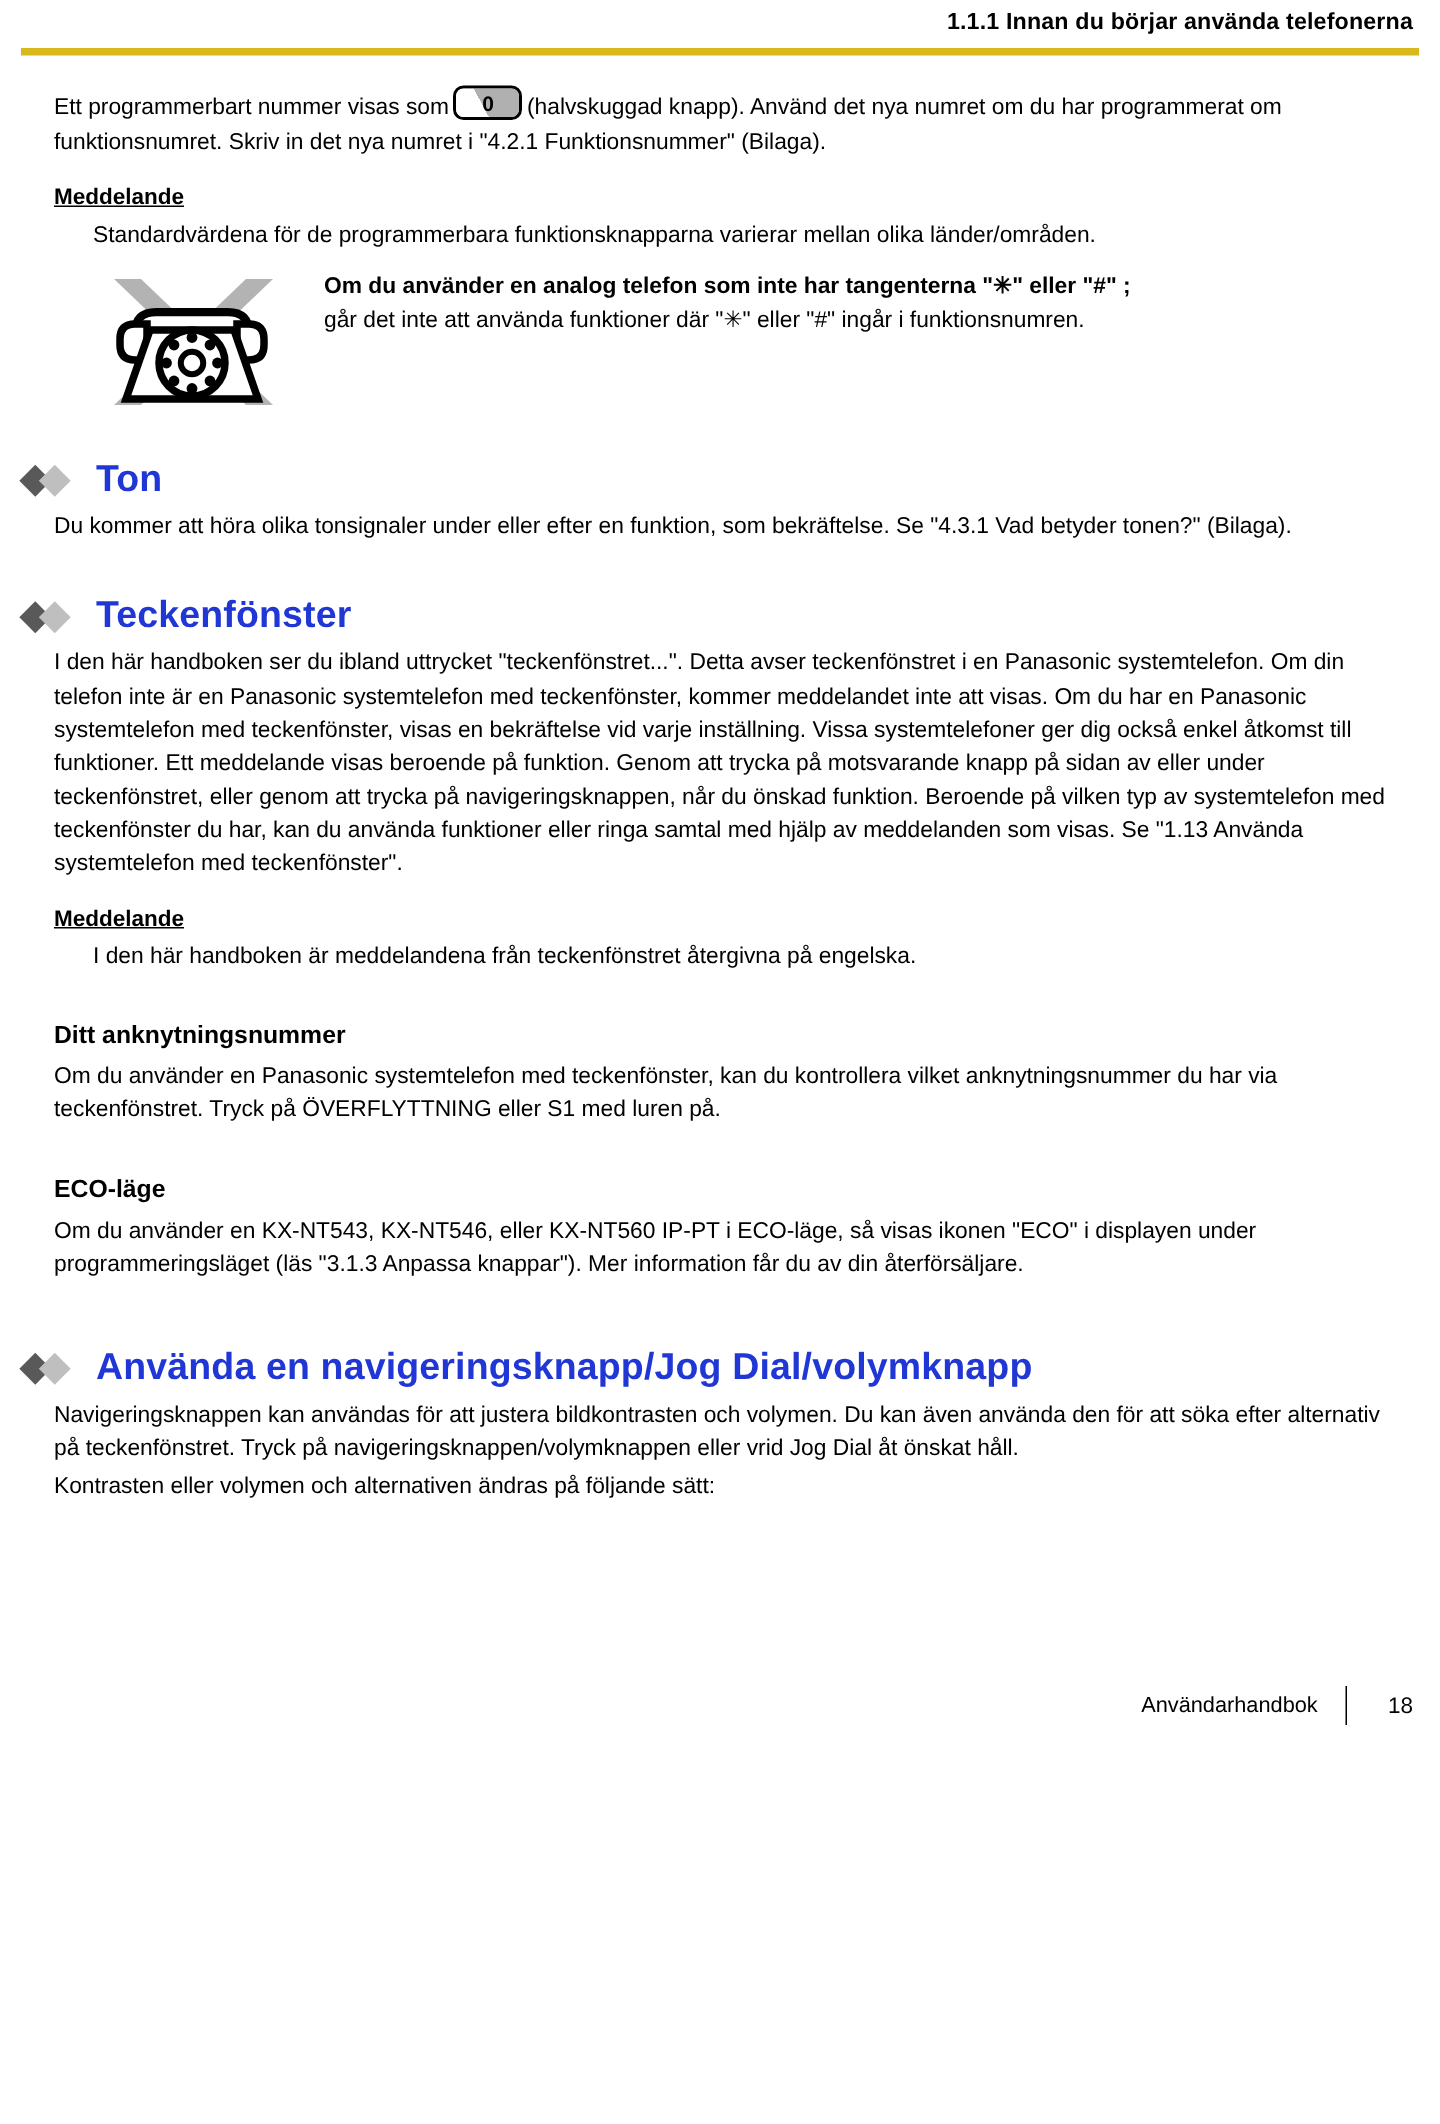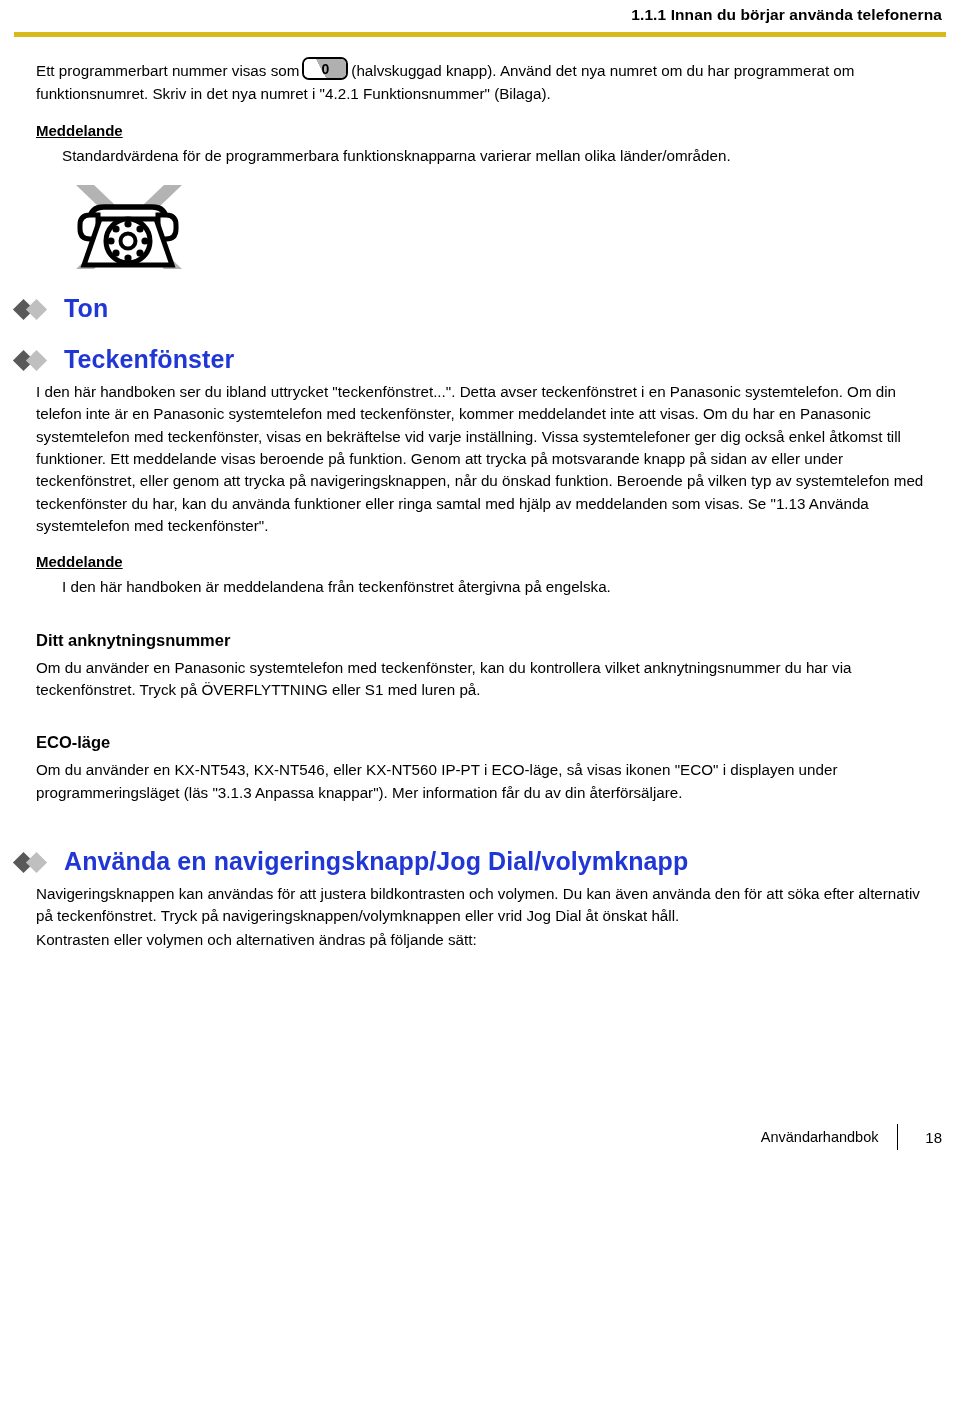--- a/index.html
+++ b/index.html
@@ -121,21 +121,21 @@
     top: 2px;
     width: 136px;
     height: 92px;
   }
 
   
   .section-head {
     display: flex;
     align-items: center;
     gap: 0;
-    margin-top: 24px;
+    margin-top: 34px;
   }
   .diamonds {
     width: 44px;
     height: 26px;
     flex: 0 0 44px;
     position: relative;
     margin-right: 8px;
     margin-left: -24px;
   }
   .diamonds .d {
@@ -240,29 +240,34 @@
             <circle cx="80" cy="48" r="3.6"></circle>
             <circle cx="85" cy="60" r="3.6"></circle>
             <circle cx="80" cy="72" r="3.6"></circle>
             <circle cx="68" cy="77" r="3.6"></circle>
             <circle cx="56" cy="72" r="3.6"></circle>
             <circle cx="51" cy="60" r="3.6"></circle>
             <circle cx="56" cy="48" r="3.6"></circle>
           </g>
         </svg>
       </div>
+      <div class="caution-text">
+        <div class="l1">Om du använder en analog telefon som inte har tangenterna "✳" eller "#" ;</div>
+        <div class="l2">går det inte att använda funktioner där "✳" eller "#" ingår i funktionsnumren.</div>
+      </div>
     </div>
 
     <div class="section-head">
       <div class="diamonds">
         <span class="d d1"></span>
         <span class="d d2"></span>
       </div>
       <div class="section-title">Ton</div>
     </div>
+    <p class="section-body">Du kommer att höra olika tonsignaler under eller efter en funktion, som bekräftelse. Se "4.3.1  Vad betyder tonen?" (Bilaga).</p>
 
     <div class="section-head">
       <div class="diamonds">
         <span class="d d1"></span>
         <span class="d d2"></span>
       </div>
       <div class="section-title">Teckenfönster</div>
     </div>
     <p class="section-body">I den här handboken ser du ibland uttrycket "teckenfönstret...". Detta avser teckenfönstret i en Panasonic systemtelefon. Om din telefon inte är en Panasonic systemtelefon med teckenfönster, kommer meddelandet inte att visas. Om du har en Panasonic systemtelefon med teckenfönster, visas en bekräftelse vid varje inställning. Vissa systemtelefoner ger dig också enkel åtkomst till funktioner. Ett meddelande visas beroende på funktion. Genom att trycka på motsvarande knapp på sidan av eller under teckenfönstret, eller genom att trycka på navigeringsknappen, når du önskad funktion. Beroende på vilken typ av systemtelefon med teckenfönster du har, kan du använda funktioner eller ringa samtal med hjälp av meddelanden som visas. Se "1.13  Använda systemtelefon med teckenfönster".</p>
 

